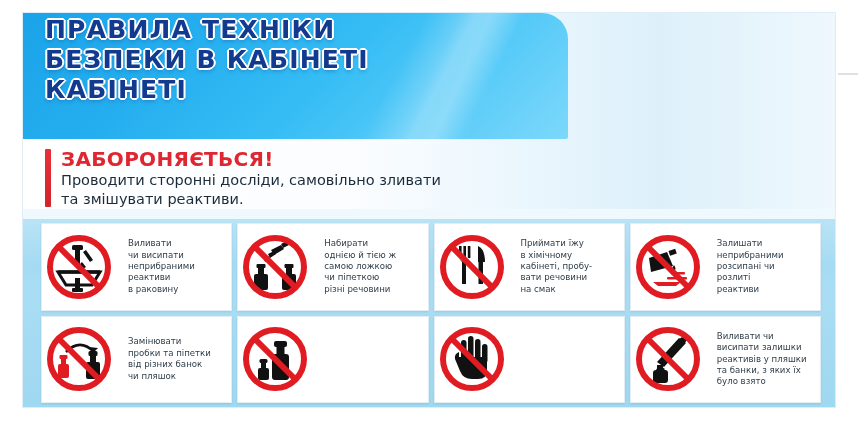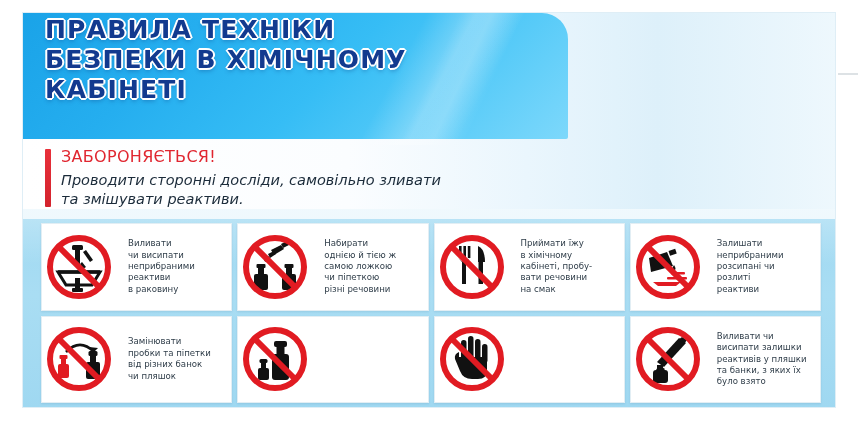--- a/index.html
+++ b/index.html
@@ -56,25 +56,25 @@
   #warn{
     position:absolute;left:22px;top:134px;width:560px;
   }
   #warnbar{
     position:absolute;left:0;top:2px;width:6px;height:58px;
     background:linear-gradient(180deg,#e8303a 0%,#d3232d 100%);
     border-radius:1px;
   }
   #warnTitle{
     position:absolute;left:16px;top:0px;
-    color:#e02630;font-weight:normal;font-size:16px;letter-spacing:.3px;
+    color:#e02630;font-weight:bold;font-size:20px;letter-spacing:.3px;
   }
   #warnBody{
     position:absolute;left:16px;top:24px;width:530px;
-    color:#1b2b3a;font-size:14.5px;line-height:19px;font-style:italic;
+    color:#1b2b3a;font-size:14.5px;line-height:19px;
   }
   #warnBody span{display:block;white-space:nowrap;}
 
   
   #strip{
     position:absolute;left:0;top:206px;width:814px;height:190px;
     background:linear-gradient(180deg,#9fd9f2 0%,#a9ddf3 40%,#9fd8f1 100%);
   }
   #stripInner{
     position:absolute;left:0;top:0;width:814px;height:190px;
@@ -124,21 +124,21 @@
 <div id="poster">
 
   <div id="headerwash"></div>
 
   <div id="banner">
     <div id="bannerShine"></div>
   </div>
 
   <div id="title">
     <span class="tline">ПРАВИЛА ТЕХНІКИ</span>
-    <span class="tline">БЕЗПЕКИ В ХІМІЧНОМУ</span>
+    <span class="tline">БЕЗПЕКИ В КАБІНЕТІ</span>
     <span class="tline">КАБІНЕТІ</span>
   </div>
 
   <div id="warn">
     <div id="warnbar"></div>
     <div id="warnTitle">ЗАБОРОНЯЄТЬСЯ!</div>
     <div id="warnBody">
       <span>Проводити сторонні досліди, самовільно зливати</span>
       <span>та змішувати реактиви.</span>
     </div>

